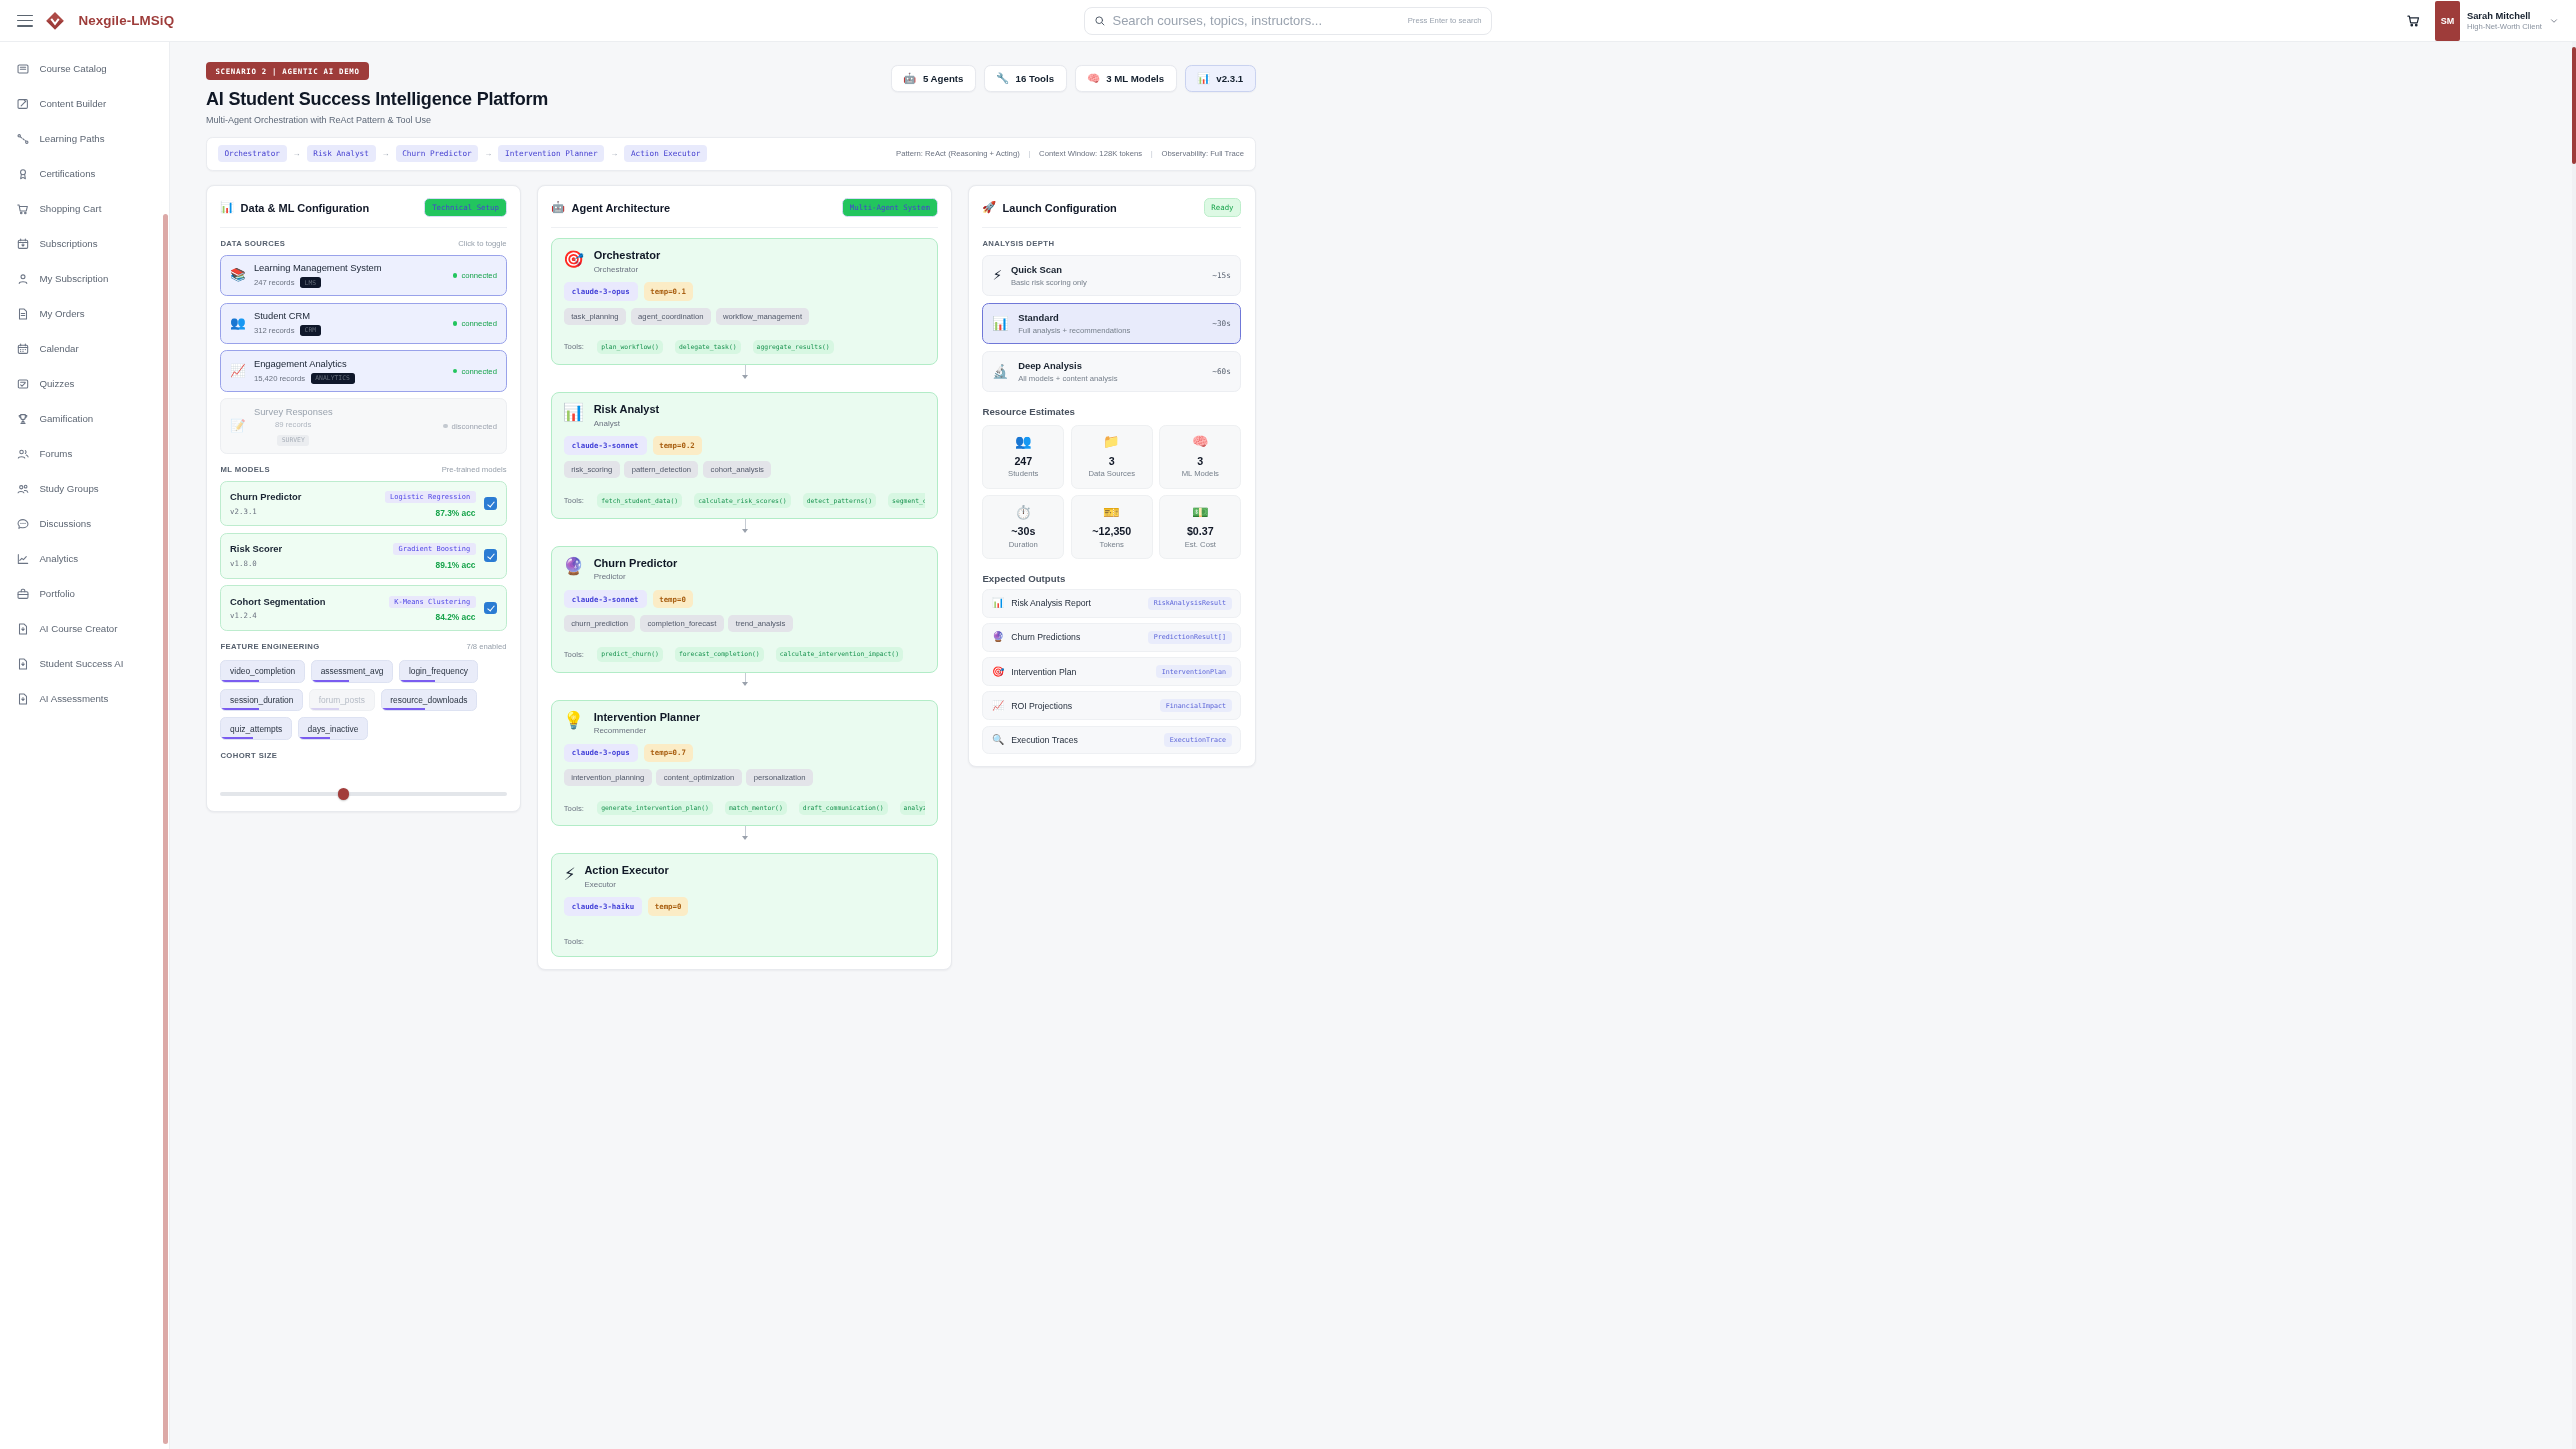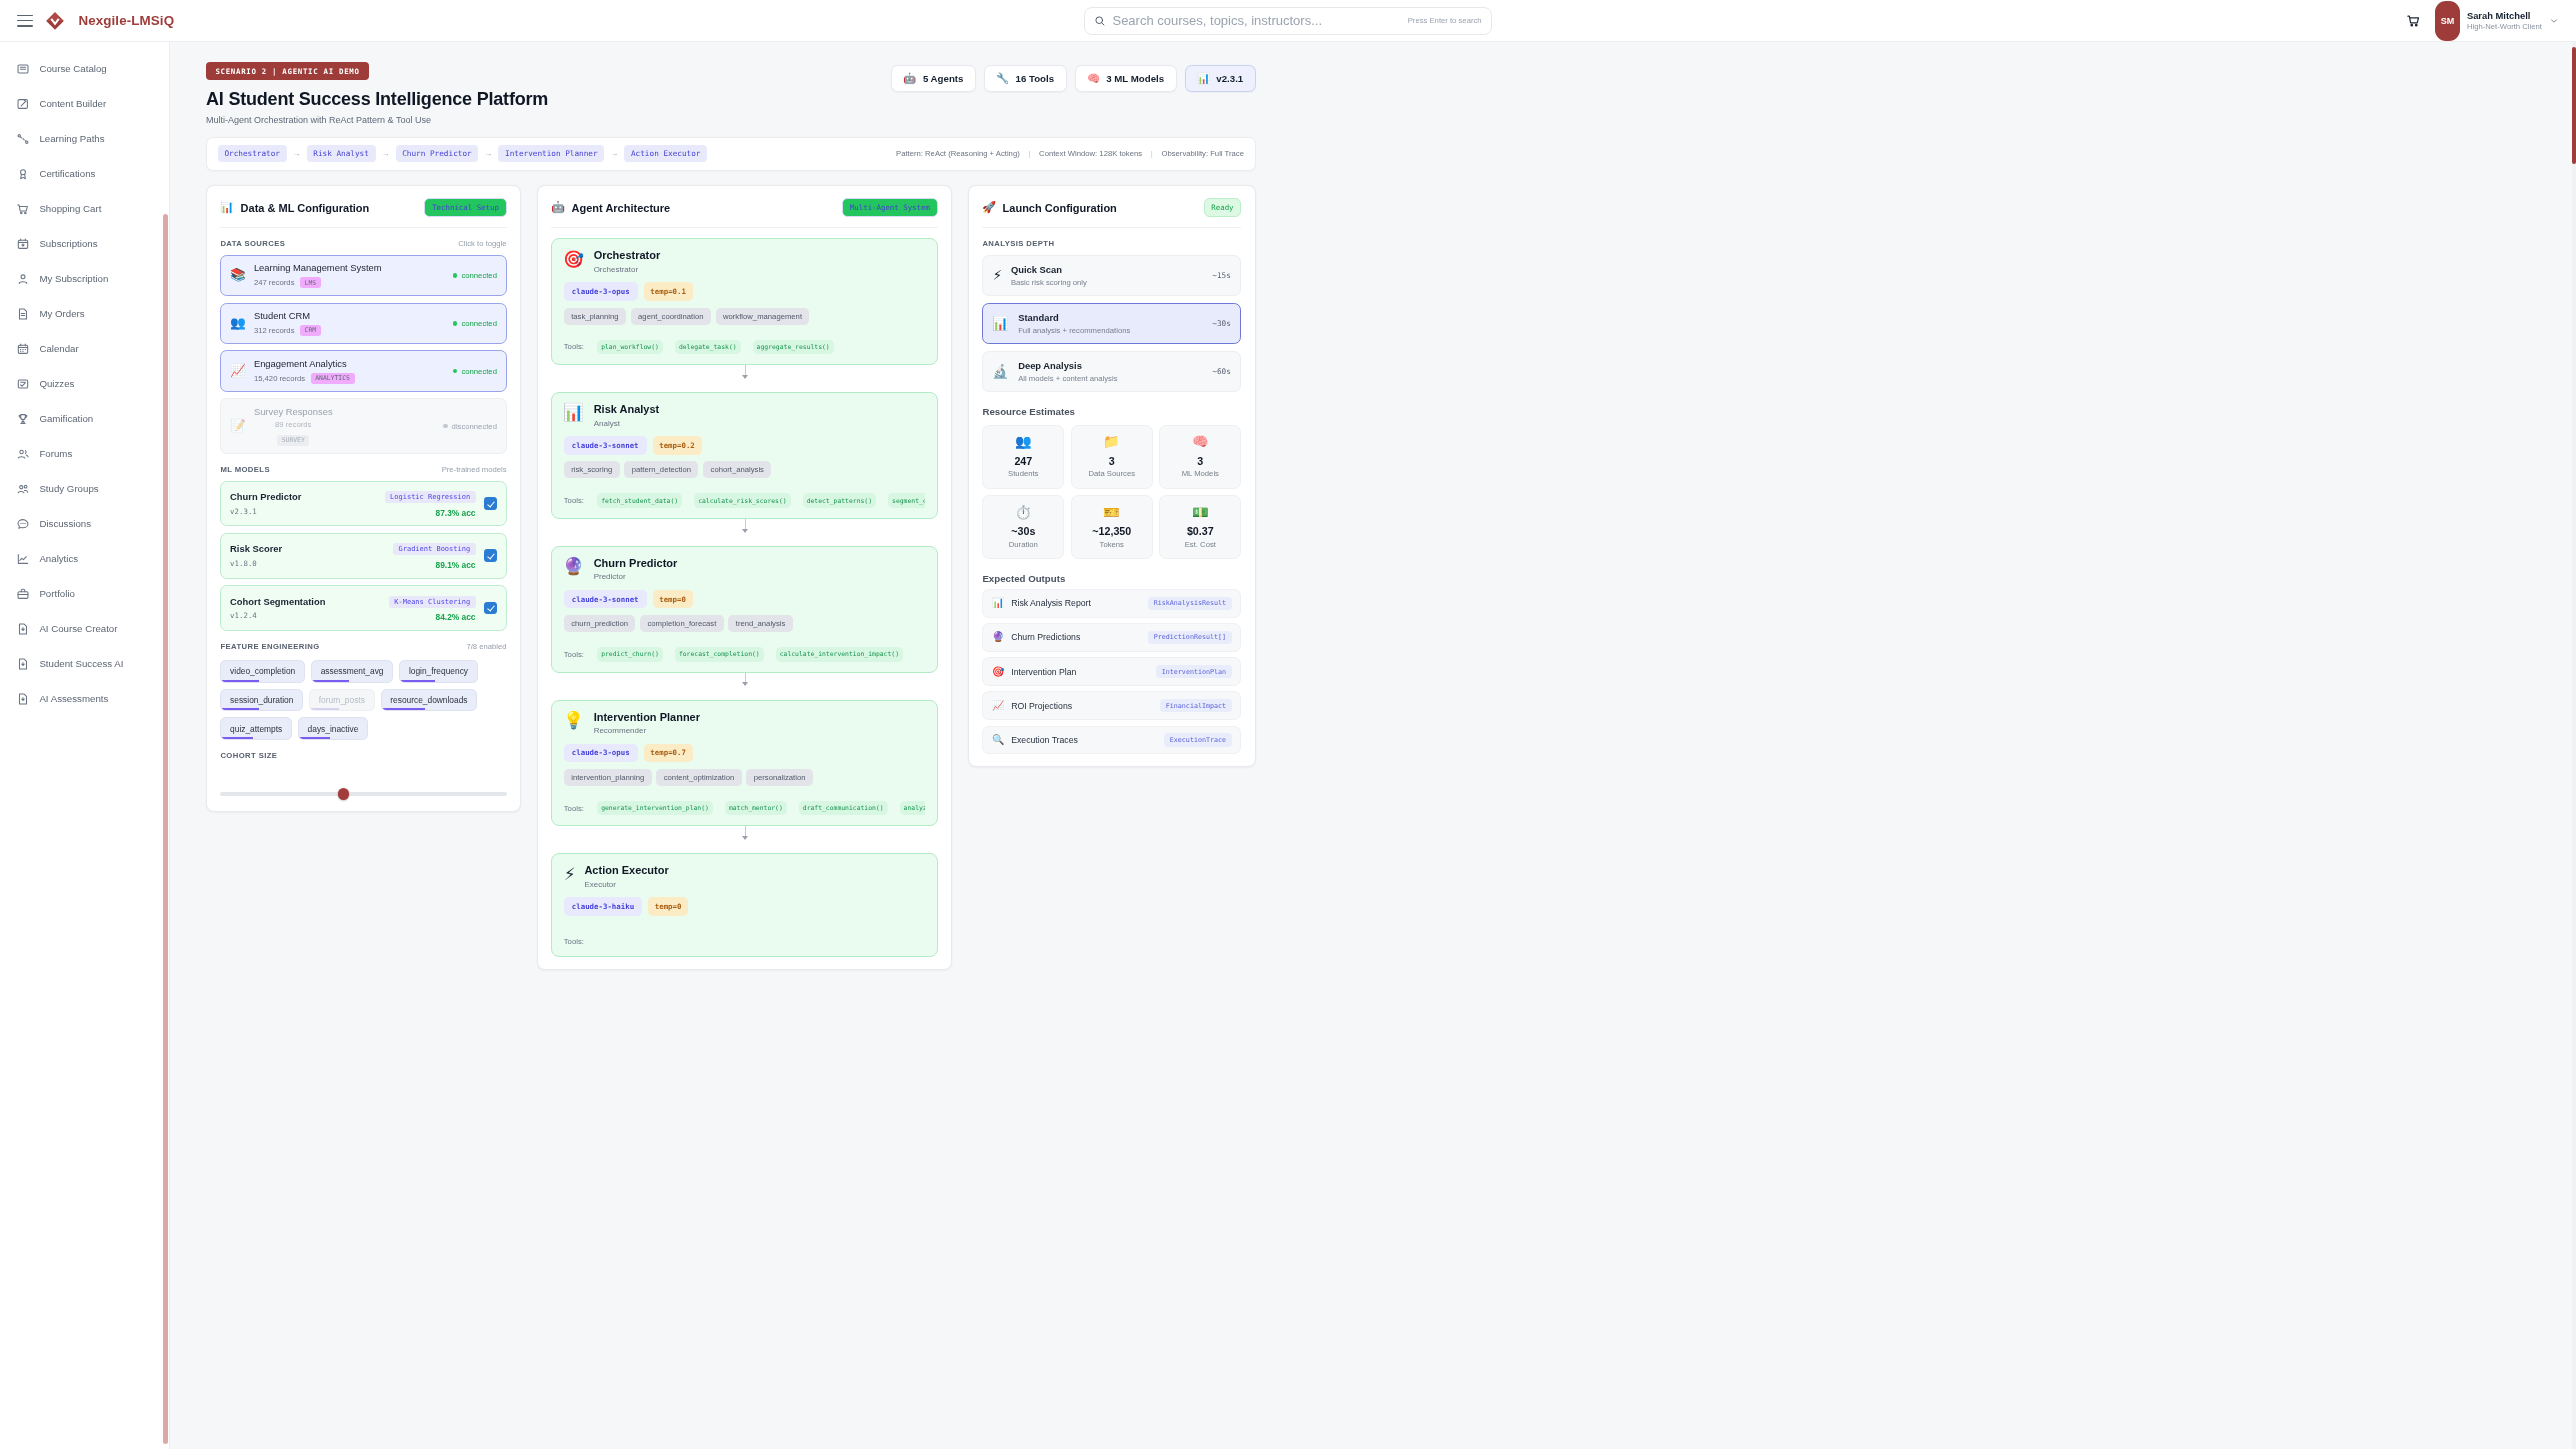--- a/index.html
+++ b/index.html
@@ -18,21 +18,21 @@
   .brand { display:flex; align-items:center; gap:13px; cursor:pointer; }
   .brand-name { font-size:13.4px; font-weight:800; color:#9e3c3a; letter-spacing:0.1px; }
   .search { position:absolute; left:50%; transform:translateX(-50%); width:408px; height:28px;
     border:0.7px solid #e6e8ec; border-radius:8px; display:flex; align-items:center; padding:0 9.4px; gap:6.7px; background:#fff; }
   .search input { flex:1; border:none; outline:none; font-size:13px; color:#1a2433; background:transparent; }
   .search input::placeholder { color:#9aa3af; }
   .search .hint { font-size:7.7px; color:#9aa3af; white-space:nowrap; }
   .h-right { margin-left:auto; display:flex; align-items:center; gap:13.4px; }
   .cart-btn { background:none; border:none; cursor:pointer; display:flex; }
   .user { display:flex; align-items:center; gap:6.7px; cursor:pointer; }
-  .avatar { width:25.5px; height:40px; border-radius:11px; background:#9e3c3a; color:#fff; font-weight:700;
+  .avatar { width:25.5px; height:40px; border-radius:2px; background:#9e3c3a; color:#fff; font-weight:700;
     font-size:9px; display:flex; align-items:center; justify-content:center; }
   .u-name { font-size:9.4px; font-weight:700; color:#16202e; line-height:1.25; }
   .u-role { font-size:7.7px; color:#8a93a0; }
 
   
   aside { position:fixed; top:42px; left:0; bottom:0; width:170px; background:#fff;
     border-right:0.7px solid #eceef1; padding-top:9.4px; z-index:20; }
   .side-item { display:flex; align-items:center; gap:9.4px; height:35px; padding:0 16px;
     font-size:9.7px; font-weight:500; color:#5d6673; text-decoration:none; cursor:pointer; }
   .s-icon { width:14px; height:14px; stroke:#6b7484; fill:none; stroke-width:1.8;
@@ -92,21 +92,21 @@
   .src-row { display:flex; align-items:center; margin-top:6.7px; padding:6.7px 8.7px; border-radius:6.7px;
     background:#f7f8f9; border:1px solid #eceef1; cursor:pointer; }
   .src-row.on { background:#edf0fe; border-color:#99a2ea; }
   .src-ic { font-size:12.7px; margin-right:8px; }
   .src-row:not(.on) .src-ic { opacity:.45; }
   .src-name { font-size:9.4px; font-weight:400; color:#1a2433; }
   .src-row:not(.on) .src-name { color:#9aa3ae; }
   .src-meta { display:flex; align-items:center; gap:5.4px; margin-top:3.4px; font-size:7.7px; color:#6b7280; }
   .src-row:not(.on) .src-meta { color:#b0b7c0;flex-direction:column; }
   .tag { font-family:"DejaVu Sans Mono","Liberation Mono",monospace; font-size:6.4px; color:#636b78;
-    background:#f0abfc; padding:1.7px 4.7px; border-radius:2.7px; }
+    background:#0f172a; padding:1.7px 4.7px; border-radius:2.7px; }
   .src-row:not(.on) .tag { color:#a7aeb8; background:#ebedf0; }
   .src-status { margin-left:auto; font-size:7.7px; color:#16a34a; display:flex; align-items:center; gap:4px; }
   .src-status .dot { width:4.7px; height:4.7px; border-radius:50%; background:#22c55e; }
   .src-row:not(.on) .src-status { color:#9ca3af; }
   .src-row:not(.on) .src-status .dot { background:#c3c9d0; }
 
   
   .model-row { display:flex; align-items:center; margin-top:6.7px; padding:7.4px 8.7px; border-radius:6.7px;
     background:#effdf3; border:1px solid #bdecce; cursor:pointer; }
   .m-name { font-size:9.4px; font-weight:600; color:#1a2433; }

